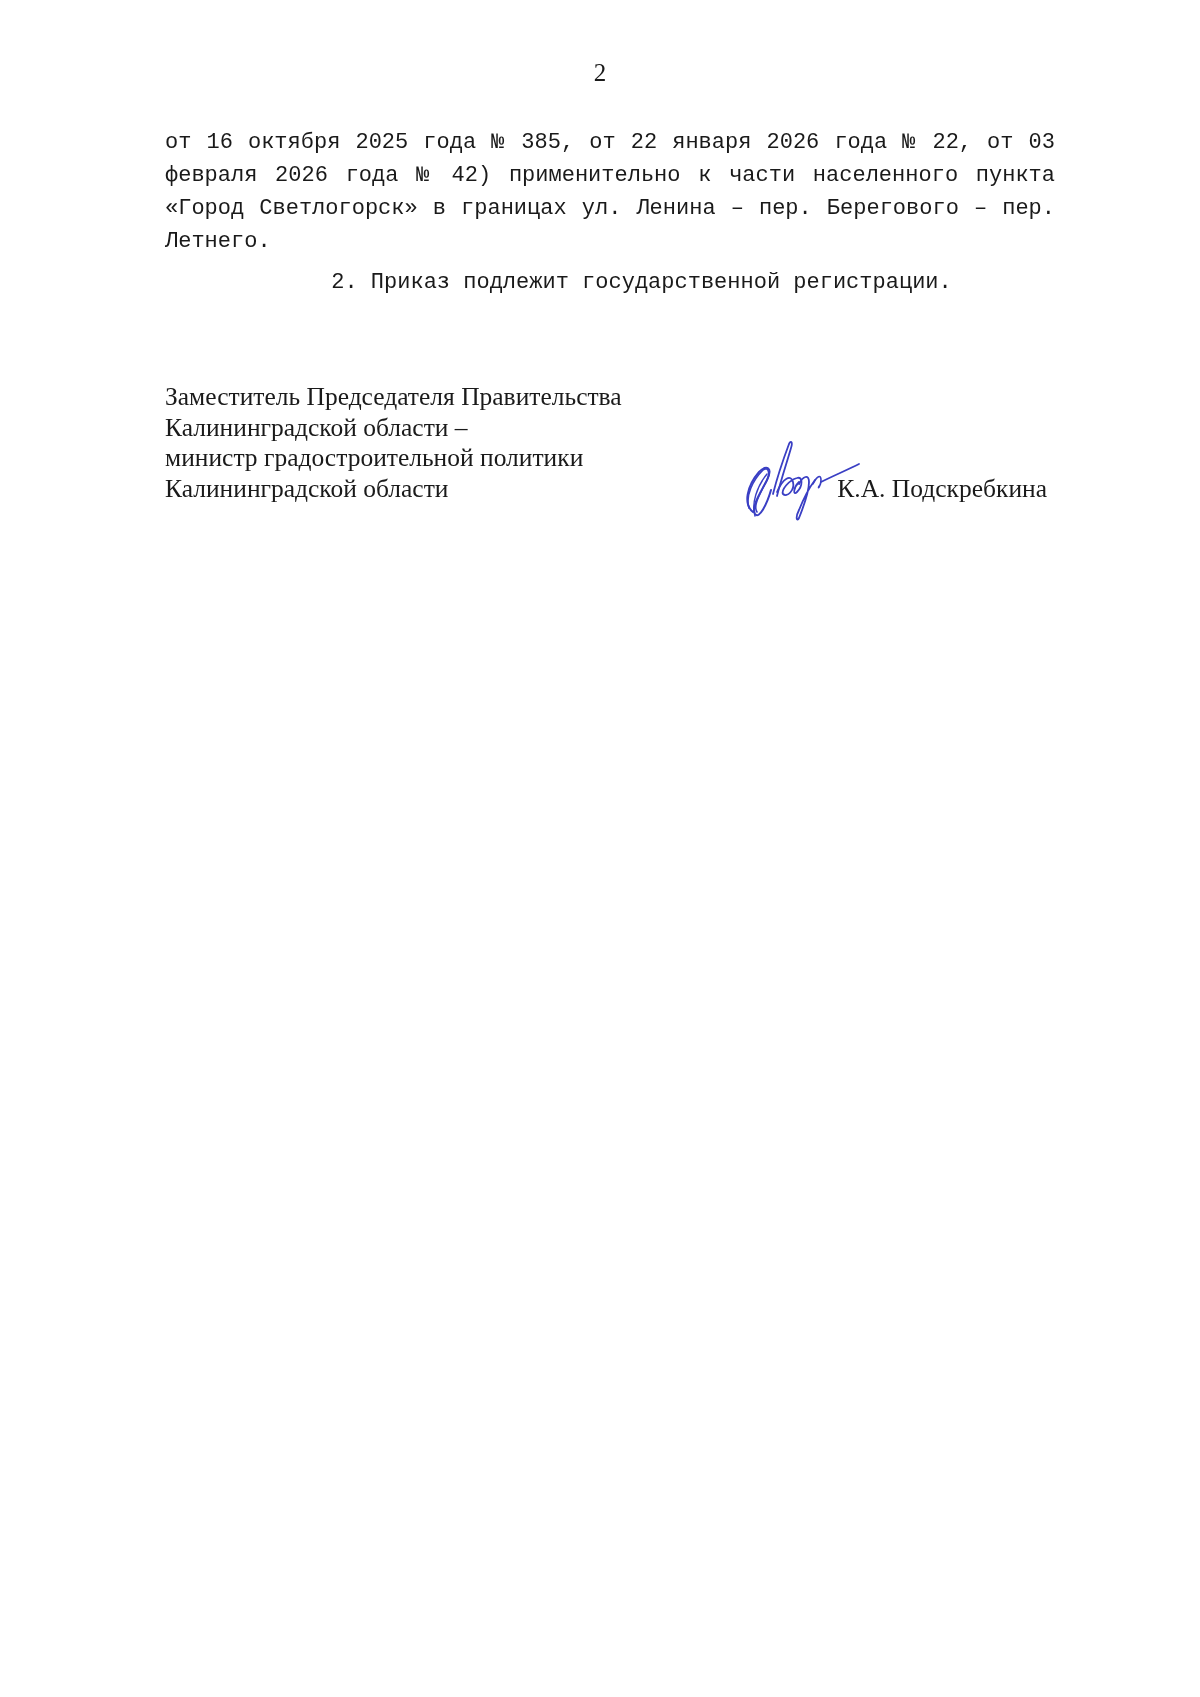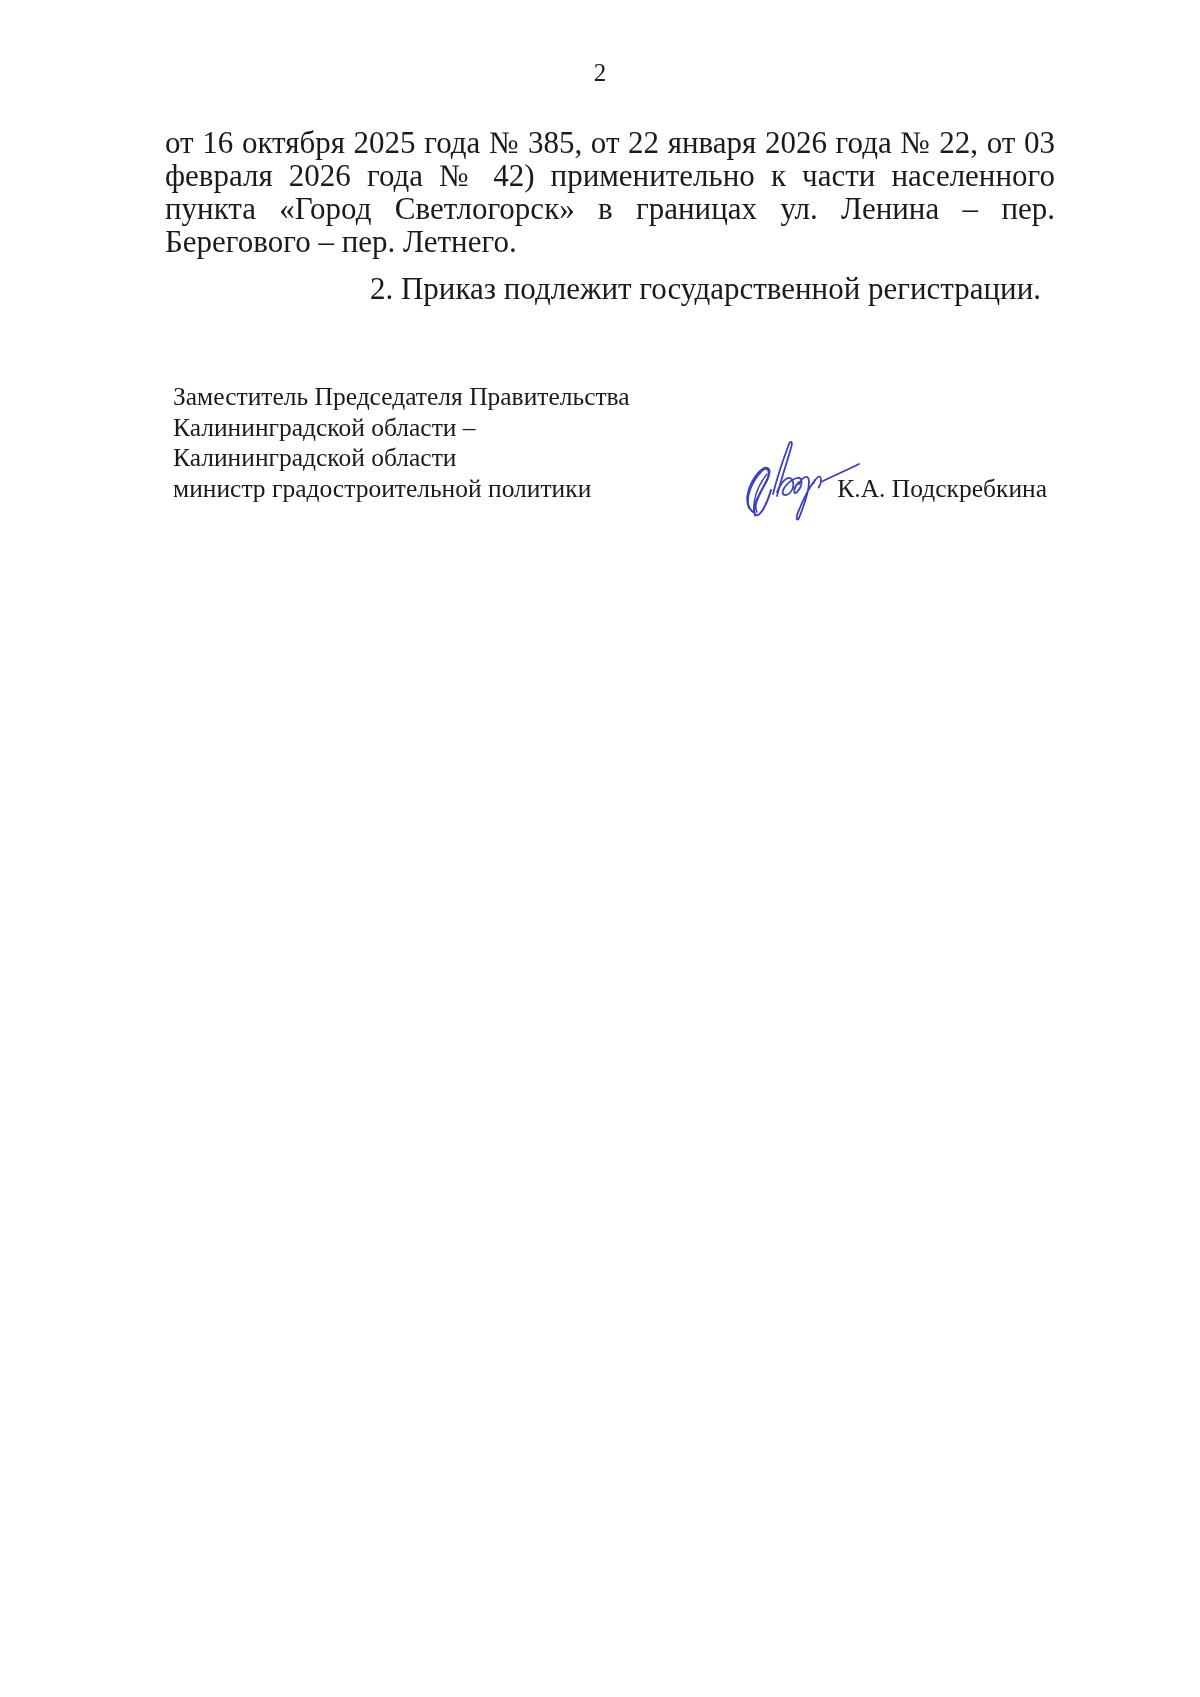--- a/index.html
+++ b/index.html
@@ -29,48 +29,49 @@
     width: 1200px;
     text-align: center;
     font-size: 25px;
     line-height: 30px;
   }
   .body-text {
     position: absolute;
     left: 165px;
     top: 126px;
     width: 890px;
-    font-size: 31px;
+    font-size: 22px;
     line-height: 33px;
+    font-family: Liberation Mono, monospace;
   }
   .para-continued {
     margin: 0;
     text-align: justify;
     text-align-last: left;
   }
   .para-item {
-    margin: 14px;
+    margin: 8px;
     text-indent: 63px;
-    text-align: right;
+    text-align: center;
   }
   .para-item + .para-item {
     margin-top: 1px;
   }
   .signature-block {
     position: absolute;
     left: 165px;
     top: 382px;
     width: 890px;
     height: 160px;
     font-size: 25.5px;
     line-height: 30.5px;
   }
   .signer-title {
     position: absolute;
-    left: 8px;
+    left: 0;
     top: 0;
     width: 520px;
   }
   .signer-title div {
     white-space: nowrap;
   }
   .signature-mark {
     position: absolute;
     left: 568px;
     top: 52px;
@@ -93,22 +94,22 @@
 
   <div class="body-text">
     <p class="para-continued">от 16 октября 2025 года № 385, от 22 января 2026 года № 22, от 03 февраля 2026 года № 42) применительно к части населенного пункта «Город Светлогорск» в границах ул. Ленина – пер. Берегового – пер. Летнего.</p>
     <p class="para-item">2. Приказ подлежит государственной регистрации.</p>
   </div>
 
   <div class="signature-block">
     <div class="signer-title">
       <div>Заместитель Председателя Правительства</div>
       <div>Калининградской области –</div>
+      <div>министр градостроительной политики</div>
       <div>Калининградской области</div>
-      <div>министр градостроительной политики</div>
     </div>
 
     <div class="signature-mark">
       <svg width="130" height="90" viewBox="0 0 130 90" xmlns="http://www.w3.org/2000/svg">
         <g fill="none" stroke="#3a3fc4" stroke-linecap="round" stroke-linejoin="round">
 
           <path d="M20 78 C 10 70, 14 52, 26 38 C 34 30, 40 34, 34 46 C 28 58, 18 72, 22 80 C 26 86, 34 70, 38 56" stroke-width="2"></path>
           <path d="M16 74 C 12 62, 20 46, 30 36 C 36 32, 38 40, 32 50 C 26 62, 20 72, 24 78" stroke-width="1.6"></path>
           <path d="M22 82 C 18 70, 24 52, 34 40" stroke-width="1.4"></path>
 

